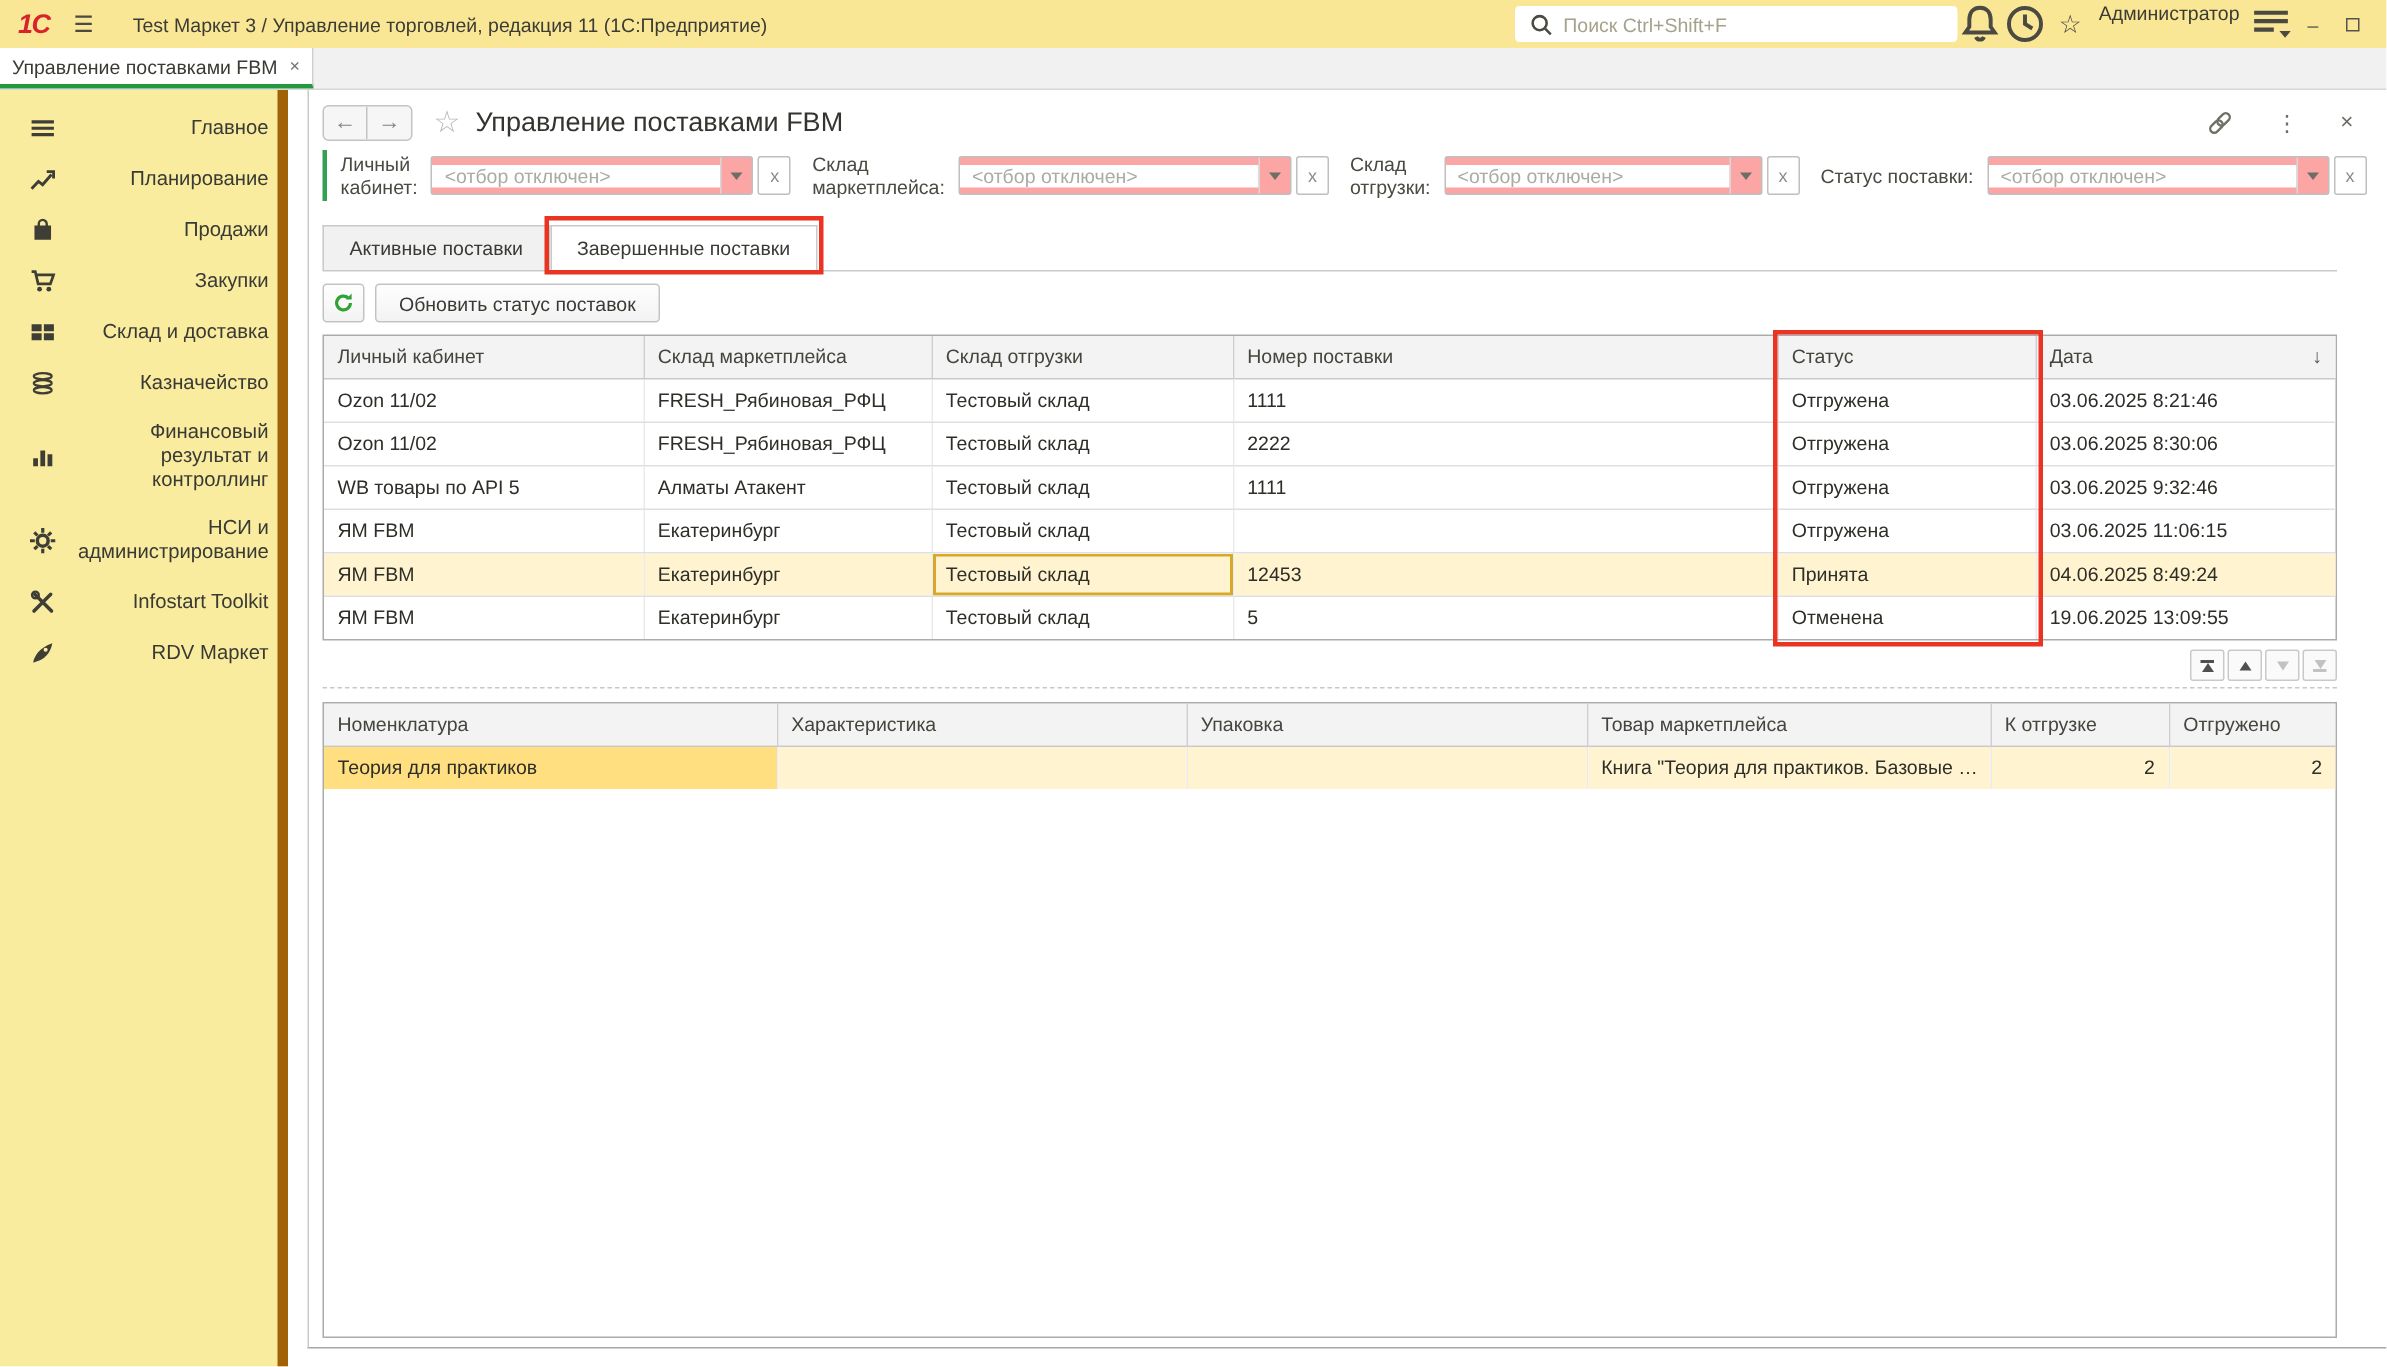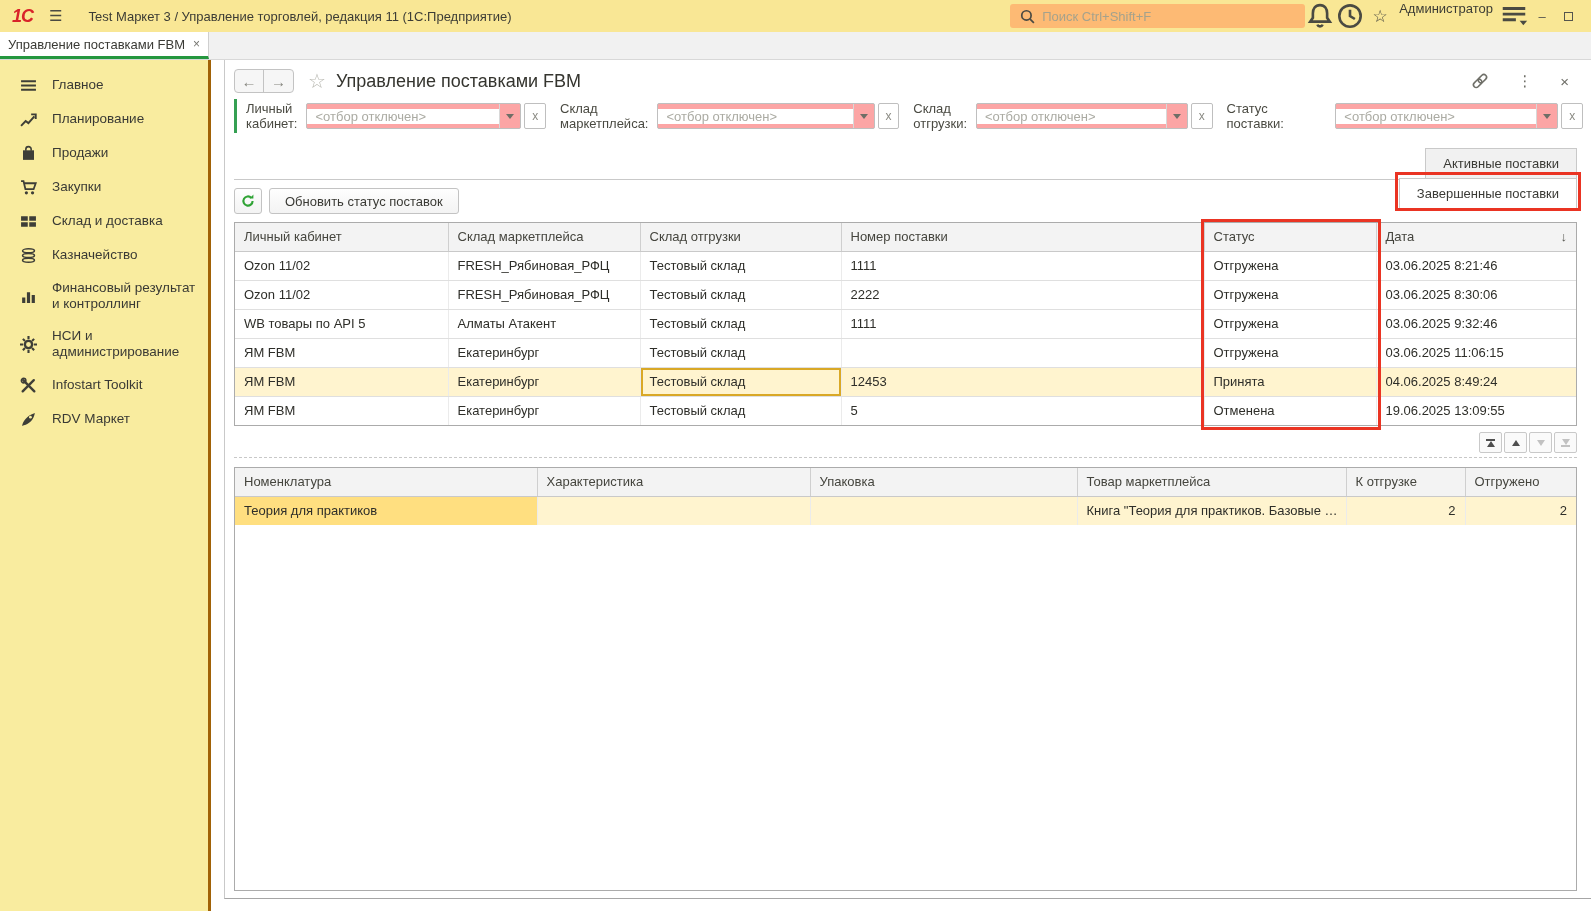--- a/index.html
+++ b/index.html
@@ -4,37 +4,37 @@
 <style>
   * { margin:0; padding:0; box-sizing:border-box; }
   html,body { width:1591px; height:911px; overflow:hidden; font-family:"Liberation Sans",sans-serif; font-size:13px; color:#2E2E29; background:#fff; }
 
   
   .titlebar { height:32px; background:var(--titlebar-yellow); display:flex; align-items:center; padding:0 10px 0 12px; }
   .logo { font-weight:800; font-size:18px; color:var(--logo-red); letter-spacing:-1px; font-style:italic; }
   .hamburger { font-size:15px; color:#4A4A42; margin-left:16px; cursor:pointer; }
   .win-title { margin-left:26px; color:#3C3C35; }
   .tb-spacer { flex:1; }
-  .search { width:295px; height:24px; background:#fdba74; border-radius:3px; display:flex; align-items:center; padding:0 8px; gap:6px;margin-left:23px; }
+  .search { width:295px; height:24px; background:#ffffff; border-radius:3px; display:flex; align-items:center; padding:0 8px; gap:6px;margin-left:23px; }
   .search input { flex:1; border:none; background:transparent; outline:none; font-family:inherit; font-size:13px; color:#55554E; }
   .search input::placeholder { color:#A5A28C; }
   .tb-ico { width:30px; display:flex; justify-content:center; align-items:center; color:#4A4A42; cursor:pointer; }
   .tb-star { font-size:17px; }
   .user { margin:0 6px 16px 4px; color:#3C3C35; }
   .winbtn { width:26px; text-align:center; color:#55554E; cursor:pointer; }
   .maxbox { display:inline-block; width:9px; height:9px; border:1.5px solid #55554E; }
 
   
   .tabstrip { height:28px; background:#F1F1F1; border-bottom:1px solid #D8D8D8; display:flex; }
   .wtab { width:209px; background:#fff; border-right:1px solid #CFCFCF; border-bottom:3px solid var(--accent-green); display:flex; align-items:center; justify-content:center; gap:8px; color:#3A3A35; cursor:pointer; }
   .wtab .x { color:#767670; font-size:12px; }
 
   
   .app-body { display:flex; height:851px; }
-  .sidebar { width:211px; background:var(--sidebar-yellow); border-right:3px solid #a16207; padding-top:8px; flex-shrink:0; }
+  .sidebar { width:192px; background:var(--sidebar-yellow); border-right:7px solid #a16207; padding-top:8px; flex-shrink:0;text-align:right; }
   .side-item { display:flex; align-items:center; gap:15px; padding:8px 6px 8px 19px; cursor:pointer; }
   .side-item .lbl { color:#3A3A35; font-size:13.5px; line-height:16px; width:152px; }
   .ic { width:18px; height:18px; flex-shrink:0; display:flex; align-items:center; justify-content:center; }
   .ic svg { width:17px; height:17px; }
 
   .form-panel { flex:1; margin-left:13px; border-left:1px solid #C9C9C9; border-bottom:1px solid #A6A6A6; height:839px; background:#fff; position:relative; min-width:0; }
 
   
   .page-header { display:flex; align-items:center; padding:9px 22px 2px 9px; }
   .nav-group { display:flex; border:1px solid #C3C3C3; border-radius:4px; overflow:hidden; background:#F6F6F6; }
@@ -53,21 +53,21 @@
   .f-label { color:#4A4A42; line-height:15px; white-space:pre-line; margin-right:9px; }
   .combo { display:flex; align-items:center; height:26px; border:1px solid #BFBFBF; border-radius:2px; background:#fca5a5; }
   .combo input { flex:1; min-width:0; border:none; outline:none; padding:0 8px; font-family:inherit; font-size:13px; color:#444; }
   .combo input::placeholder { color:#ABABA3; }
   .dd { width:21px; align-self:stretch; border-left:1px solid #D8D8D8; display:flex; align-items:center; justify-content:center; cursor:pointer; }
   .dd i { width:0; height:0; border-left:4px solid transparent; border-right:4px solid transparent; border-top:5px solid #6E6E66; }
   .x-btn { width:22px; height:26px; border:1px solid #BFBFBF; border-radius:2px; margin-left:3px; display:flex; align-items:center; justify-content:center; color:#8B8B84; font-size:12px; cursor:pointer; }
   .f-gap { width:14px; flex-shrink:0; }
 
   
-  .view-tabs { position:relative; margin:5px 0 0 9px; width:1343px; border-bottom:1px solid #C9C9C9; display:flex; align-items:flex-end; height:32px;flex-direction:column; }
+  .view-tabs { position:relative; margin:5px 0 0 9px; width:1343px; border-bottom:1px solid #C9C9C9; display:flex; align-items:flex-end; height:32px; }
   .vtab { padding:7px 17px; color:#3A3A35; border:1px solid #C9C9C9; border-bottom:none; background:#F1F1F1; cursor:pointer; position:relative; }
   .vtab.active { background:#fff; margin-bottom:-1px; padding-bottom:8px; z-index:1; }
   .anno { position:absolute; border:3px solid var(--annotation-red); pointer-events:none; z-index:5; }
   .anno-tab { left:-5px; right:-5px; top:-7px; bottom:-2px; }
 
   
   .toolbar { display:flex; gap:7px; padding:8px 0 8px 9px; }
   .btn { height:26px; border:1px solid #C3C3C3; border-radius:3px; background:linear-gradient(#FEFEFE,#F3F3F3); display:flex; align-items:center; justify-content:center; padding:0 15px; color:#3A3A35; cursor:pointer; }
   .btn.icon-only { width:28px; padding:0; }
 

